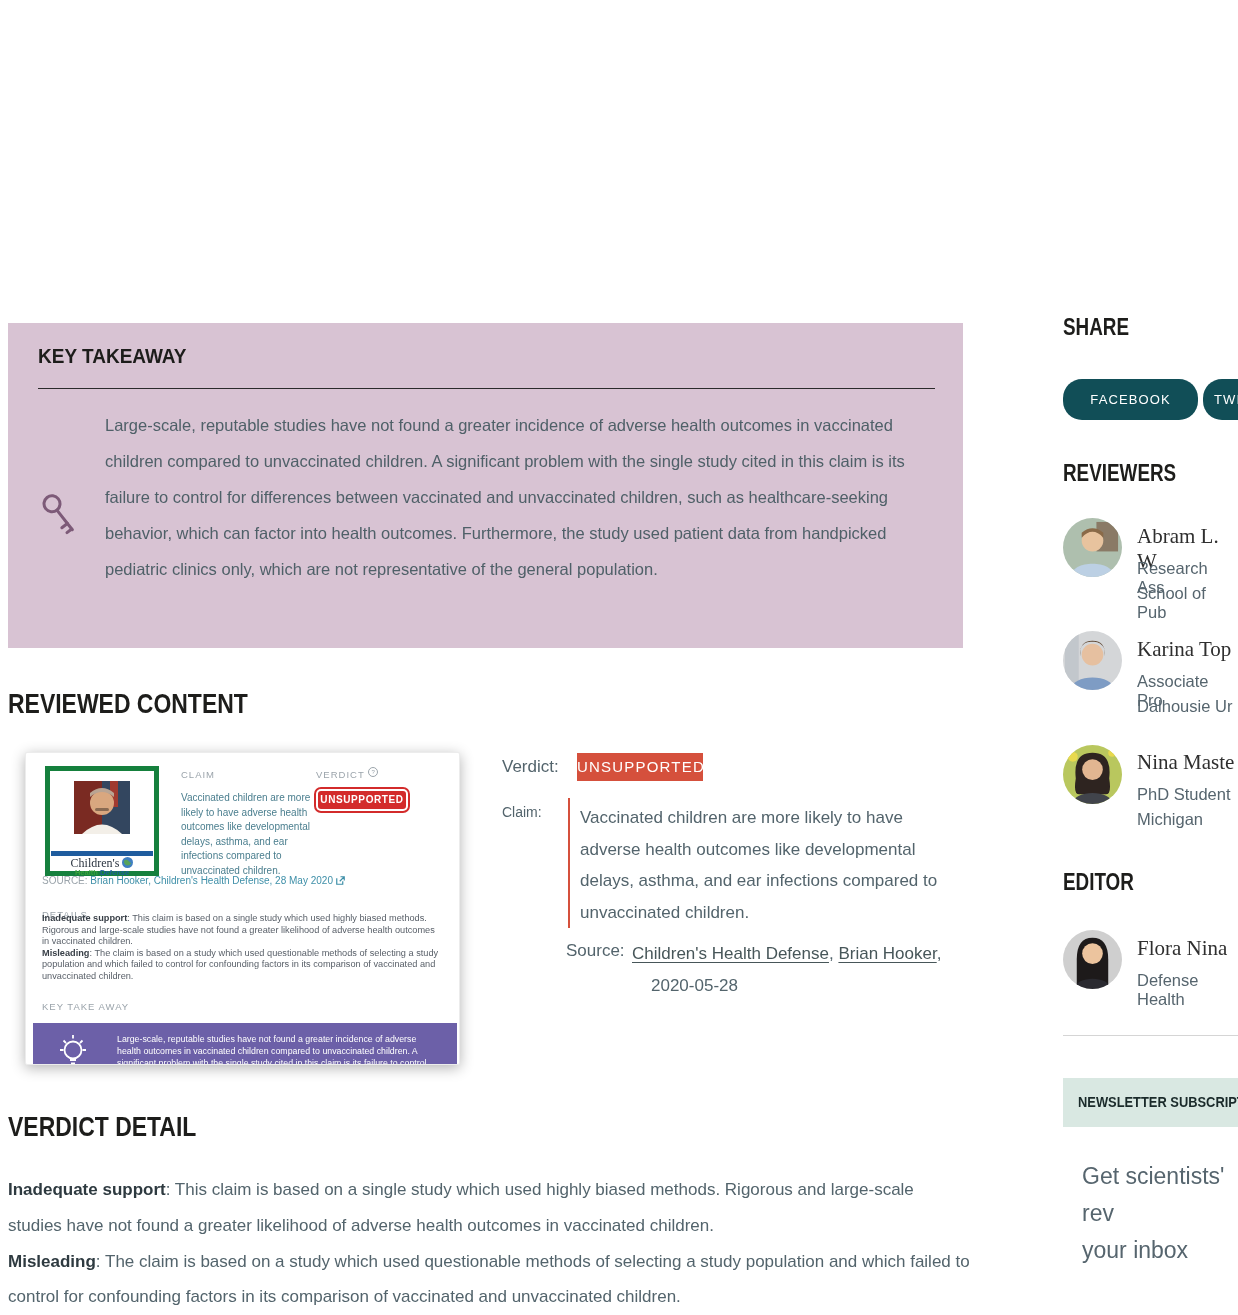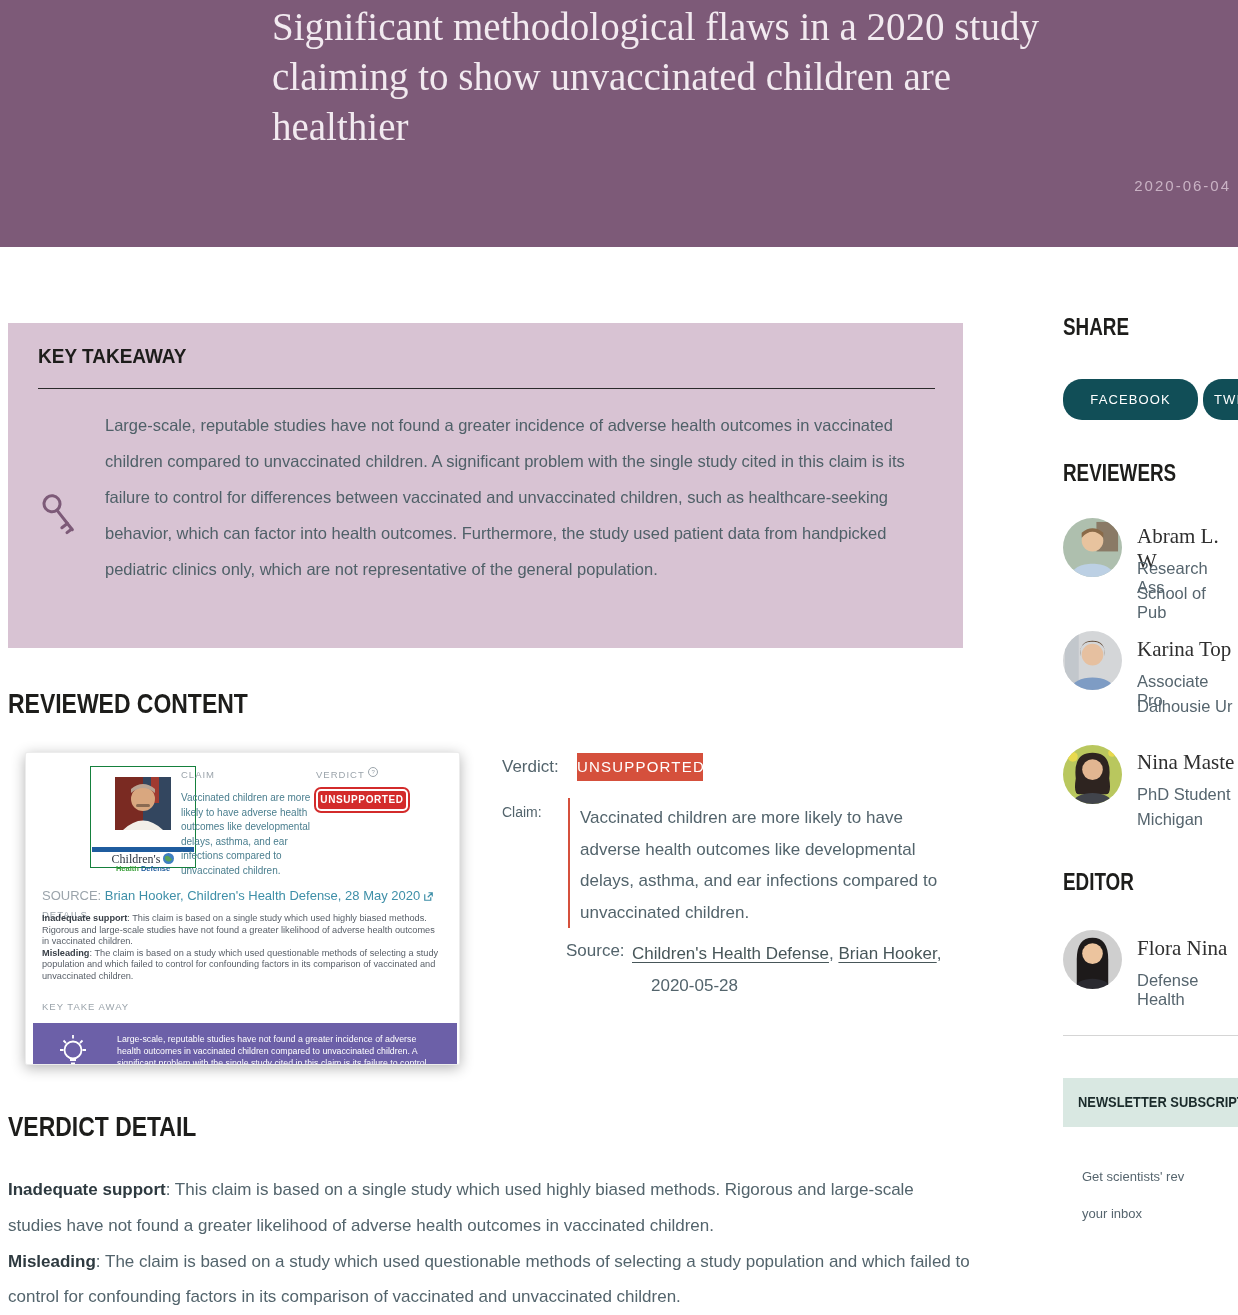--- a/index.html
+++ b/index.html
@@ -20,38 +20,38 @@
   .kt-box{left:8px;top:323px;width:955px;height:325px;background:#d8c3d3;}
   .kt-head{left:38px;top:345px;font-size:20px;transform:scaleX(.95);}
   .kt-rule{left:38px;top:388px;width:897px;border-top:1px solid #2b2b2b;height:0;}
   .kt-icon{left:42px;top:490px;width:36px;height:48px;transform:rotate(-38deg);}
   .kt-body{left:105px;top:407px;width:826px;font-size:16.5px;line-height:36px;color:#4f6068;}
   
   .rc-head{left:8px;top:688px;}
   .card{left:25px;top:752px;width:433px;height:311px;background:#fff;border:1px solid #ececec;
         box-shadow:0 3px 14px rgba(0,0,0,.30);overflow:hidden;border-radius:2px;}
   .card .in{position:absolute;}
-  .c-photobox{left:19px;top:13px;width:104px;height:100px;border:1px solid #15803d;background:#fff;margin-left:45px;}
+  .c-photobox{left:19px;top:13px;width:104px;height:100px;border:5px solid #15803d;background:#fff;}
   .c-photo{left:24px;top:10px;width:56px;height:53px;}
   .c-bluebar{left:1px;top:80px;width:102px;height:5px;background:#1f5c9e;}
   .c-logo{left:0;top:86px;width:104px;text-align:center;line-height:10px;}
   .c-logo .l1{font-family:"Liberation Serif",serif;font-size:12px;color:#2b3440;}
   .c-logo .l2{font-size:7.5px;}
   .c-logo .lg{color:#3aa03a;font-weight:700;}
   .c-logo .ld{color:#1f5c9e;font-weight:700;}
   .c-label{font-size:9.5px;letter-spacing:1px;color:#9ba4ab;}
   .c-claim-label{left:155px;top:16px;}
   .c-claim{left:155px;top:38px;width:133px;font-size:10px;line-height:14.6px;color:#4a7e8e;}
   .c-verdict-label{left:290px;top:14px;}
   .c-qmark{display:inline-block;width:8px;height:8px;border:1px solid #9ba4ab;border-radius:50%;
            font-size:6px;line-height:8px;text-align:center;color:#9ba4ab;vertical-align:super;letter-spacing:0;}
   .c-badge{left:290px;top:36px;width:92px;height:22px;background:#d32b2b;border-radius:5px;
            box-shadow:0 0 0 2px #d32b2b, inset 0 0 0 2px #fff;color:#fff;font-weight:700;
            font-size:10px;letter-spacing:.6px;text-align:center;line-height:22px;}
-  .c-source{left:16px;top:135px;font-size:13px;color:#9ba4ab;width:410px;}
+  .c-source{left:16px;top:122px;font-size:10px;color:#9ba4ab;width:410px;}
   .c-source .lnk{color:#3e8fa8;}
   .c-details-label{left:16px;top:156px;}
   .c-details{left:16px;top:160px;width:398px;font-size:9.2px;line-height:11.5px;color:#575e67;}
   .c-details b{color:#383f47;}
   .c-kta-label{left:16px;top:248px;}
   .c-purple{left:7px;top:270px;width:424px;height:80px;background:#6c60a8;}
   .c-bulb{position:absolute;left:22px;top:8px;width:36px;height:40px;}
   .c-ptext{position:absolute;left:84px;top:10px;width:322px;font-size:8.8px;line-height:12px;color:#fff;}
   
   .v-label{left:502px;top:757px;font-size:17px;color:#53646c;}
@@ -77,36 +77,28 @@
   .btn-tw{left:1203px;top:379px;width:150px;text-align:left;padding-left:11px;}
   .rev-head{left:1063px;top:460px;}
   .avatar{width:59px;height:59px;border-radius:50%;overflow:hidden;}
   .rname{font-family:"Liberation Serif",serif;font-size:21px;color:#2f2f2f;cursor:pointer;}
   .rline{font-size:16.5px;color:#56656e;}
   .ed-head{left:1063px;top:869px;}
   .side-divider{left:1063px;top:1035px;width:240px;border-top:1px solid #d5d5d5;height:0;}
   .news-box{left:1063px;top:1078px;width:322px;height:49px;background:#d9e8e2;}
   .news-label{position:absolute;left:15px;top:0;line-height:49px;font-size:14px;font-weight:700;
               color:#1a2a2a;transform:scaleX(.92);transform-origin:left center;white-space:nowrap;}
-  .news-text{left:1082px;top:1158px;font-size:13px;line-height:37px;color:#56656e;}
+  .news-text{left:1082px;top:1158px;font-size:23px;line-height:37px;color:#56656e;}
   .news-text span{display:block;}
 </style>
 </head>
 <body>
 
 <div id="page">
 
-  <div class="abs hero">
-    <h1 class="abs title" style="margin:0;">
-      <span>Significant methodological flaws in a 2020 study</span>
-      <span>claiming to show unvaccinated children are</span>
-      <span>healthier</span>
-    </h1>
-    <div class="abs date">2020-06-04</div>
-  </div>
 
   <div class="abs kt-box"></div>
   <div class="abs hcond kt-head">KEY TAKEAWAY</div>
   <div class="abs kt-rule"></div>
   <div class="abs kt-icon">
     <svg width="36" height="48" viewBox="0 0 36 48">
       <circle cx="18" cy="11" r="8" fill="none" stroke="#7d5a78" stroke-width="3"></circle>
       <line x1="18" y1="19" x2="18" y2="44" stroke="#7d5a78" stroke-width="3" stroke-linecap="round"></line>
       <line x1="18" y1="36" x2="11" y2="36" stroke="#7d5a78" stroke-width="3" stroke-linecap="round"></line>
       <line x1="18" y1="43" x2="12" y2="43" stroke="#7d5a78" stroke-width="3" stroke-linecap="round"></line>

